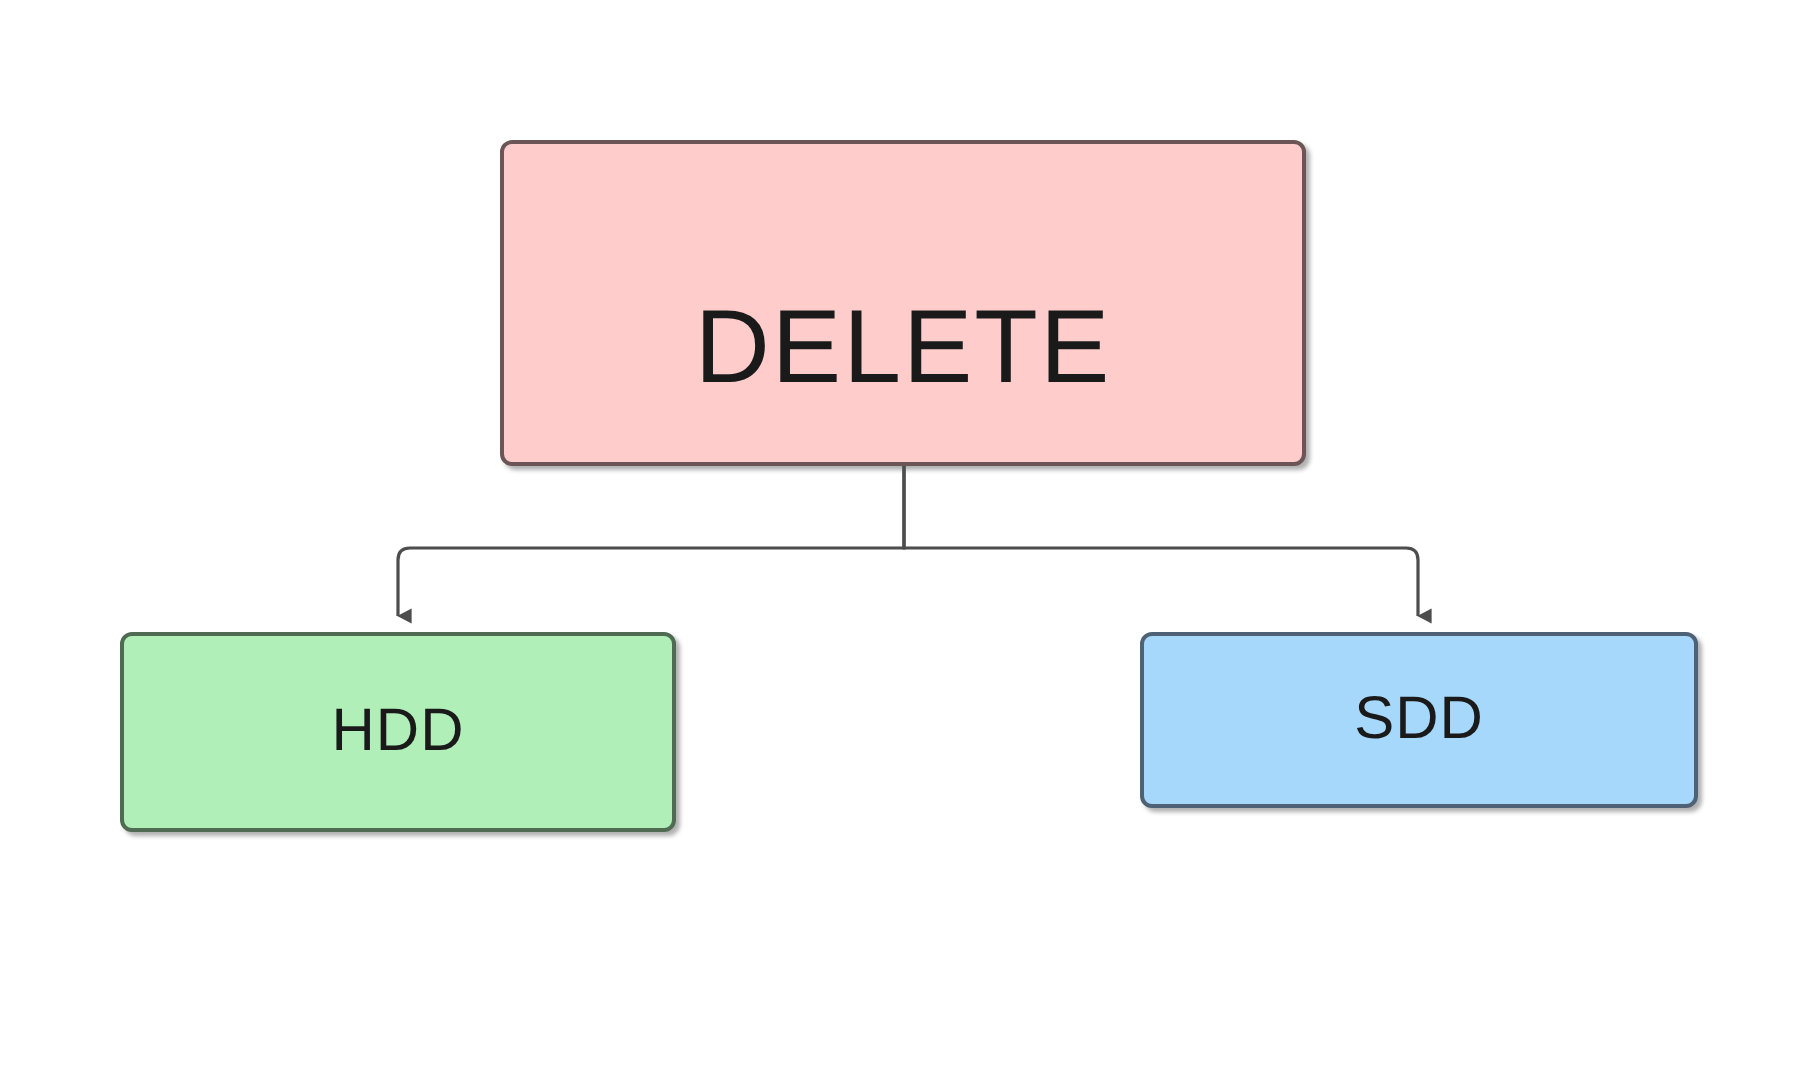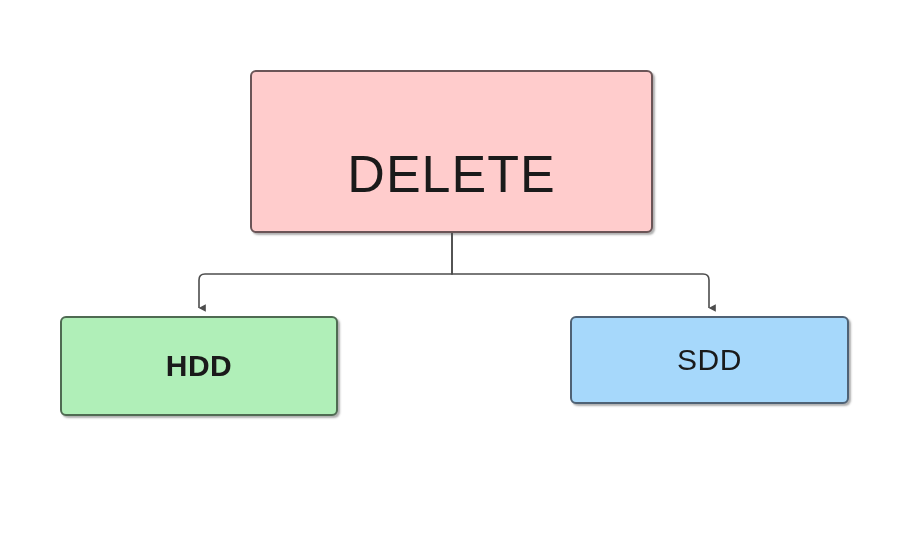--- a/index.html
+++ b/index.html
@@ -60,21 +60,20 @@
     letter-spacing: 1px;
     margin-top: 44px;
   }
   #node-hdd {
     left: 60px;
     top: 316px;
     width: 278px;
     height: 100px;
     background: #b0efb8;
     border-color: #4f6b52;
-    font-weight: bold;
   }
   #node-hdd .node-label {
     font-size: 30px;
   }
   #node-sdd {
     left: 570px;
     top: 316px;
     width: 279px;
     height: 88px;
     background: #a6d8fb;

